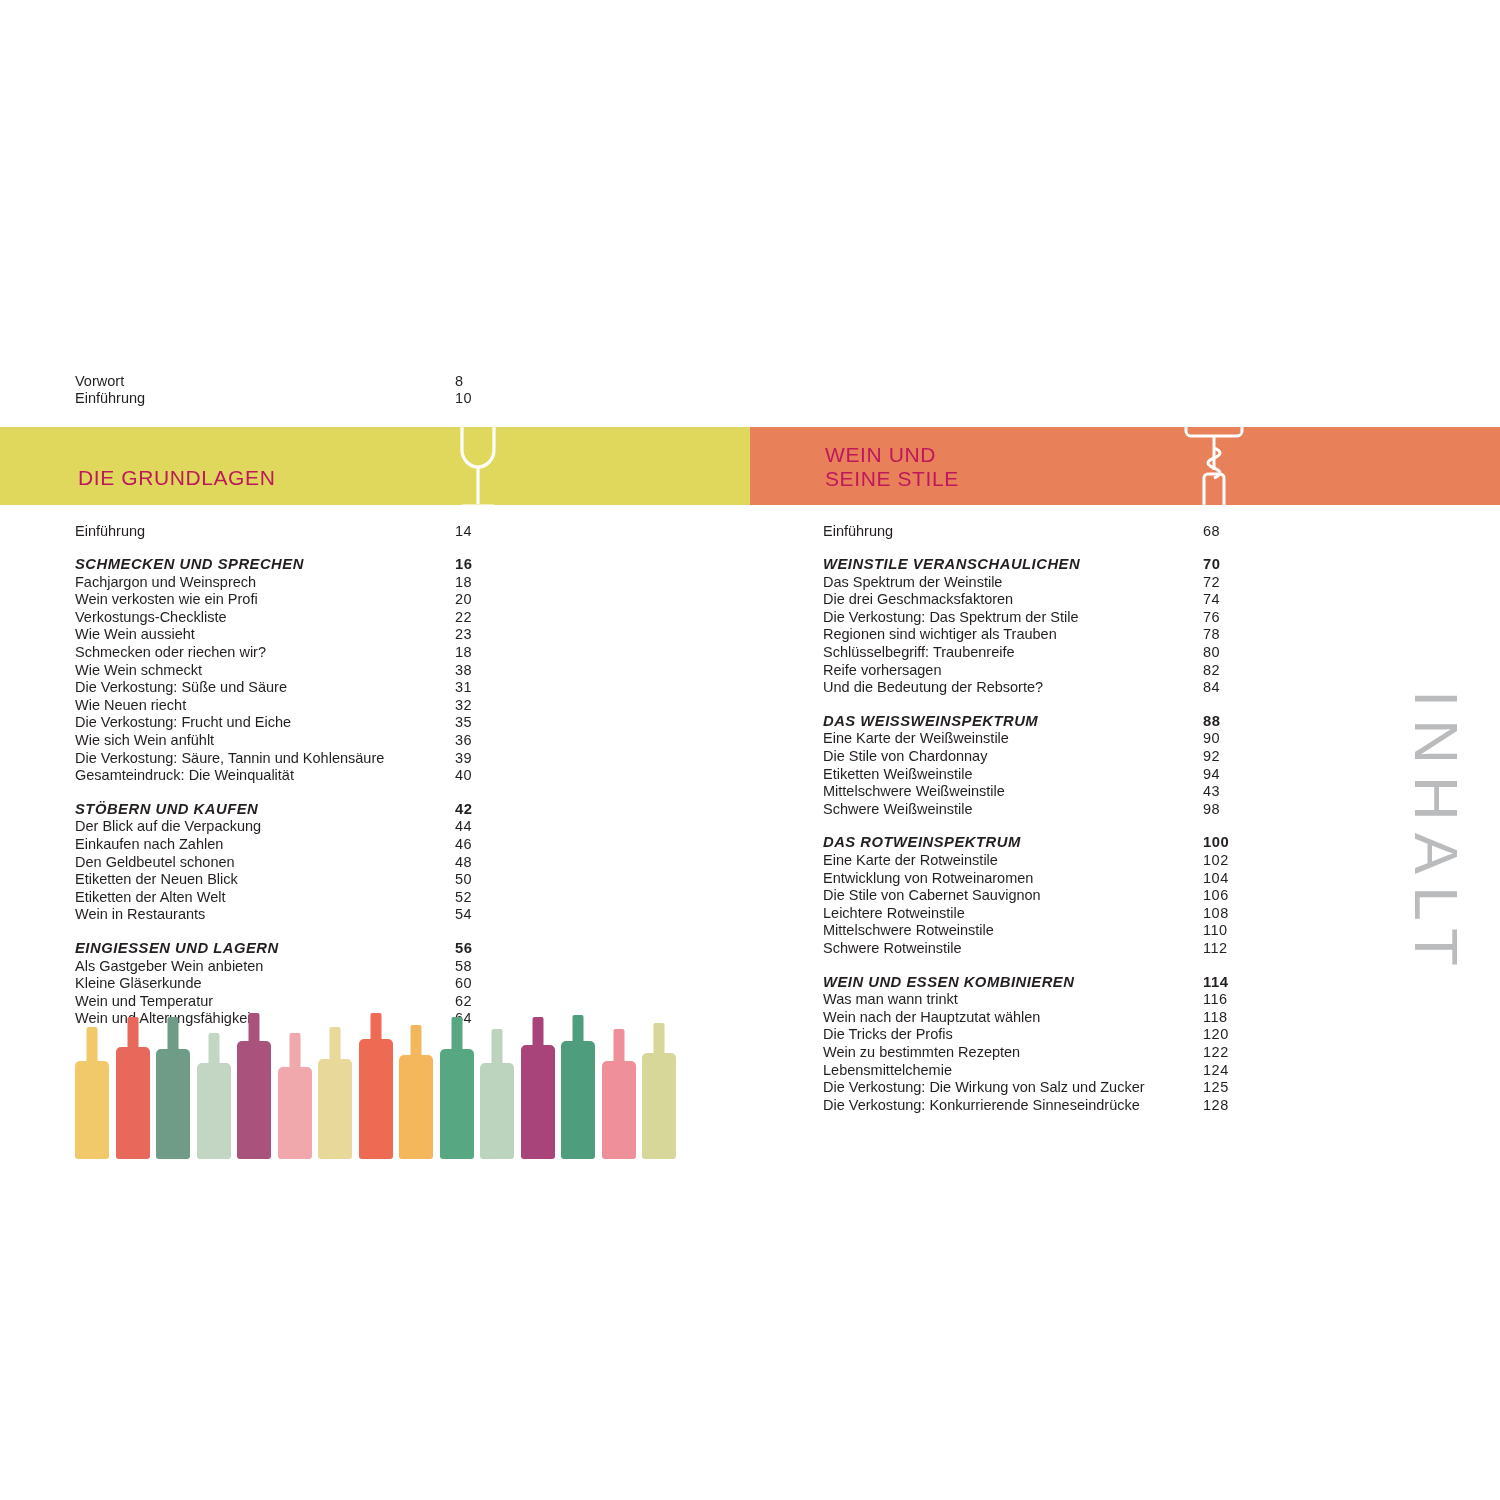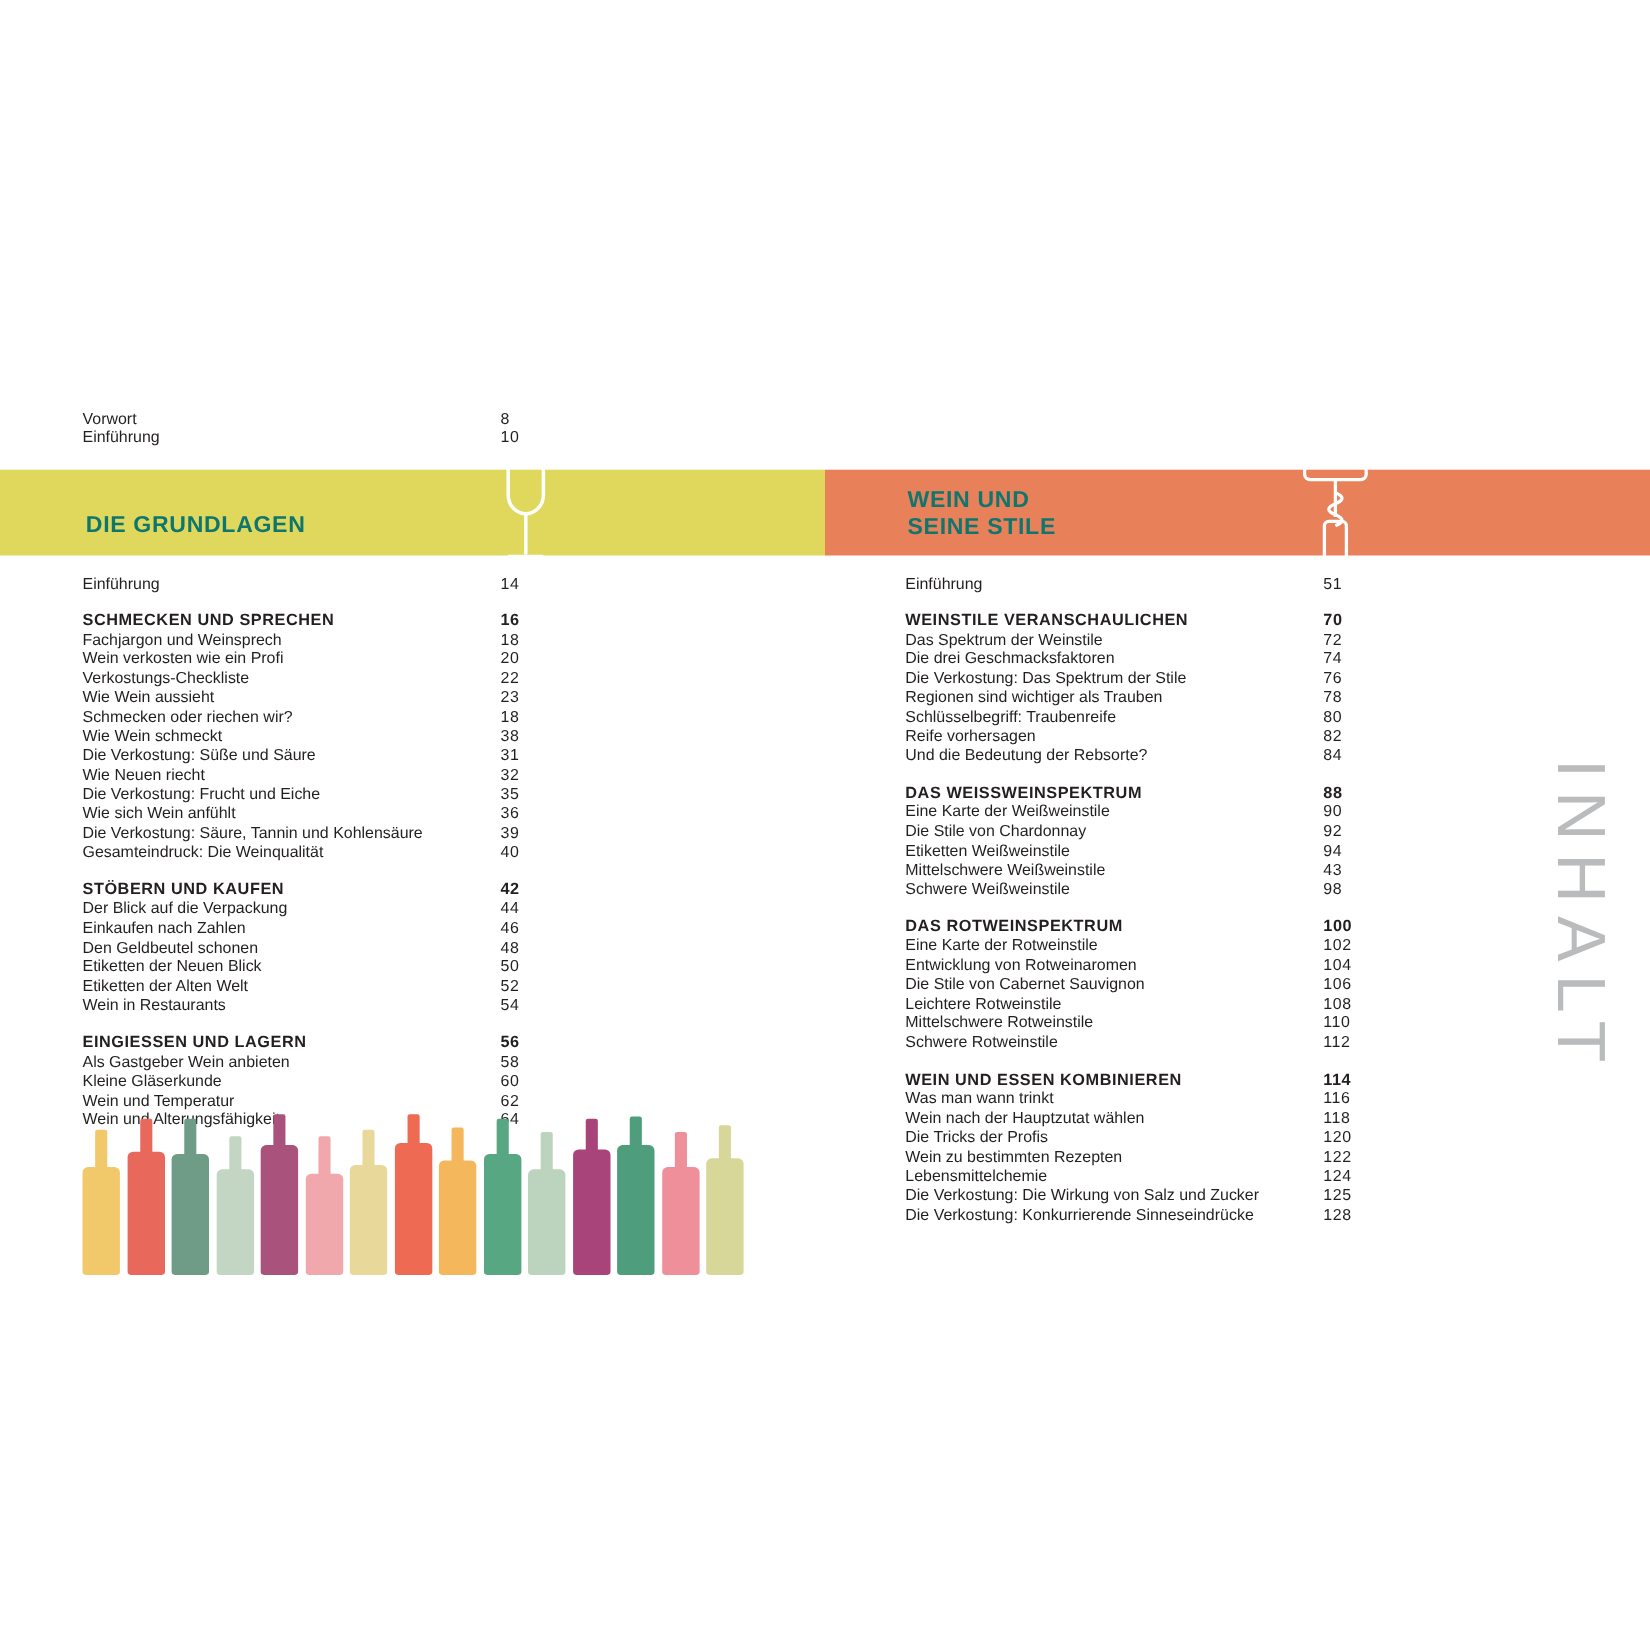--- a/index.html
+++ b/index.html
@@ -41,24 +41,24 @@
     background: #dfd85c;
   }
   .banner-right {
     left: 750px;
     width: 750px;
     background: #e8805a;
   }
   .banner-title {
     position: absolute;
     font-size: 21px;
-    font-weight: bold;
+    font-weight: normal;
     letter-spacing: 0.6px;
     line-height: 1.15;
-    color: #0f766e;
+    color: #be185d;
   }
   .banner-icon {
     position: absolute;
   }
   .icon-glass {
     left: 448px;
     top: 412px;
     width: 60px;
     height: 110px;
   }
@@ -92,21 +92,21 @@
     flex: 0 0 auto;
     width: 40px;
     text-align: left;
     letter-spacing: 0.5px;
   }
   .entry.section {
     font-weight: bold;
     letter-spacing: 0.5px;
     font-size: 14.8px;
   }
-  .entry.section .label { text-transform: uppercase; }
+  .entry.section .label { text-transform: uppercase; font-style: italic; }
   .gap { height: 16px; }
 
   
   .inhalt {
     position: absolute;
     right: 28px;
     top: 690px;
     font-size: 62px;
     letter-spacing: 12px;
     color: #b9bbbd;
@@ -326,21 +326,21 @@
         <span class="label">Wein und Alterungsfähigkeit</span>
         <span class="spacer"></span>
         <span class="page-no">64</span>
       </div>
   </div>
 
   <div class="col col-right">
     <div class="entry">
       <span class="label">Einführung</span>
       <span class="spacer"></span>
-      <span class="page-no">51</span>
+      <span class="page-no">68</span>
     </div>
     <div class="gap"></div>
 
     <div class="entry section">
       <span class="label">WEINSTILE VERANSCHAULICHEN</span>
       <span class="spacer"></span>
       <span class="page-no">70</span>
     </div>
     <div class="entry">
         <span class="label">Das Spektrum der Weinstile</span>

